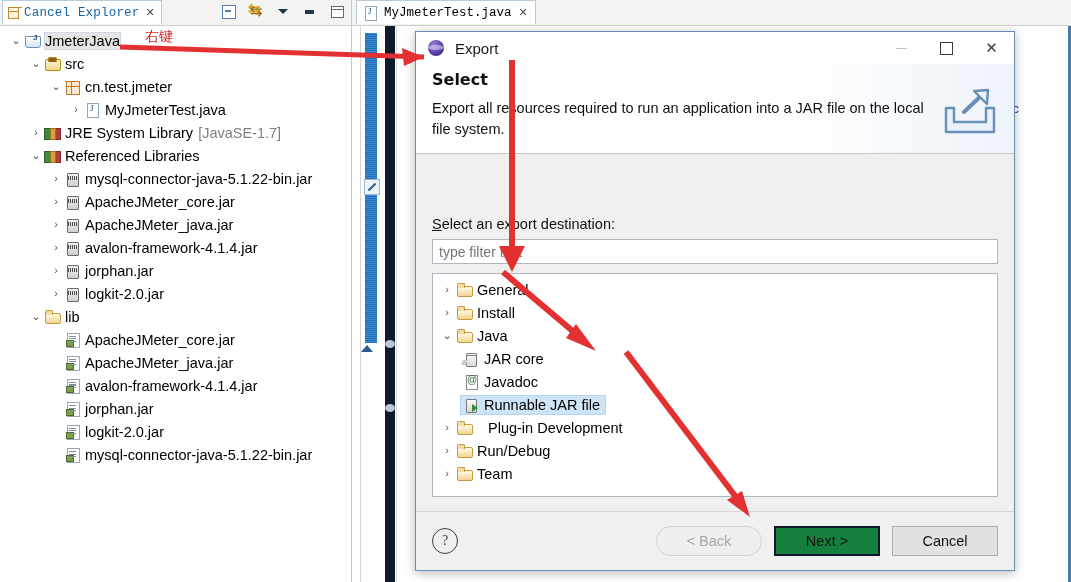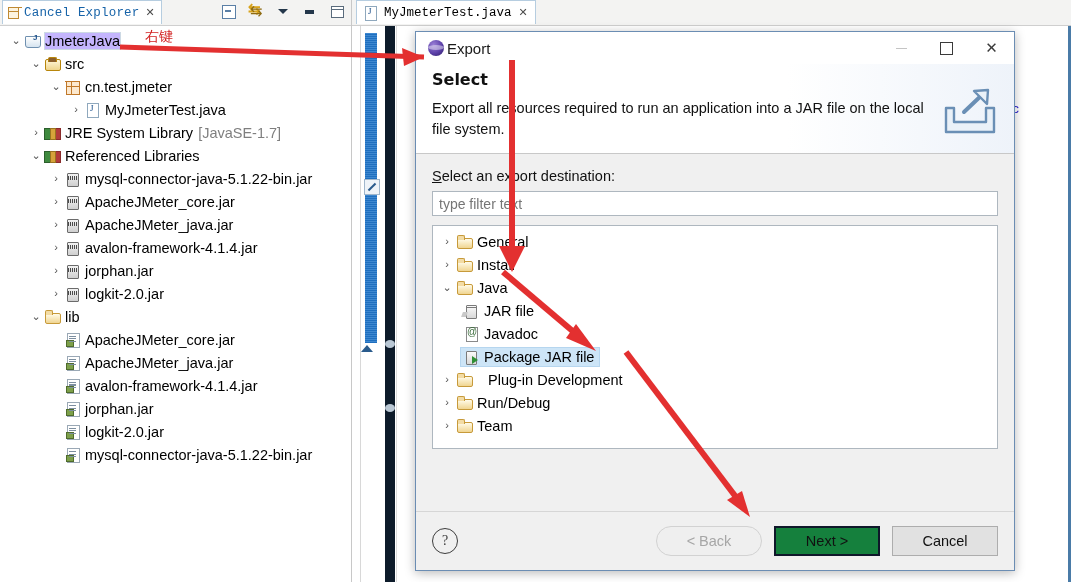--- a/index.html
+++ b/index.html
@@ -214,21 +214,21 @@
   .i-file:after {
     content: ""; position: absolute; left: 5px; top: 4px;
     width: 7px; height: 7px;
     background: repeating-linear-gradient(#7d8fa0 0 1px, transparent 1px 2.5px);
   }
   .i-file i {
     position: absolute; left: 2px; bottom: 1px;
     width: 6px; height: 5px; background: #7da04a; border: 1px solid #4f6b2d;
   }
   .sel-box {
-    background: #c4b5fd;
+    background: #e5e5e5;
     outline: 1px solid #cdd9e4;
   }
 
   
   .editor {
     position: absolute; left: 352px; top: 0;
     width: 719px; height: 582px;
     background: #ffffff;
   }
   .editor-tabbar {
@@ -326,20 +326,21 @@
     content: ""; position: absolute; left: 1px; top: 2px;
     width: 16px; height: 16px; border-radius: 50%;
     background: radial-gradient(circle at 35% 30%, #9a7fd6 0%, #5b3fa8 55%, #2c1d63 100%);
   }
   .dlg-app-icon:after {
     content: ""; position: absolute; left: 1px; top: 7px;
     width: 16px; height: 5px; border-radius: 50%;
     background: rgba(255,255,255,.45);
   }
   .dlg-title {
+    margin-left: 8px;
     font-size: 15px; color: #1a1a1a;
   }
   .dlg-winbtns {
     position: absolute; right: 0; top: 0; height: 32px;
     display: flex; align-items: stretch;
   }
   .winbtn {
     width: 45px; display: flex; align-items: center; justify-content: center;
     font-size: 15px; color: #3a3a3a;
   }
@@ -372,21 +373,21 @@
   }
 
   .dlg-body {
     position: relative;
     background: #f0f0f0;
     padding: 14px 16px 0 16px;
     height: 392px;
     box-sizing: border-box;
   }
   .field-label {
-    font-size: 14.5px; color: #111; margin-bottom: 7px;
+    font-size: 14.5px; color: #111; margin-bottom: 7px; margin-top: 48px;
   }
   .field-label u { text-decoration: underline; }
   .filter-input {
     width: 100%; height: 25px;
     box-sizing: border-box;
     border: 1px solid #aeb7bf;
     background: #ffffff;
     padding: 0 6px;
     font-size: 14px; color: #7e7e7e;
     font-family: "Liberation Sans", sans-serif;
@@ -698,33 +699,33 @@
             <span class="dtsel">
               <span class="ticon i-folder"></span>
               <span style="margin-left: 4px;">Java</span>
             </span>
           </div>
           <div class="dtrow child">
             <span class="dtsel">
               <span class="i-jarsmall">
                 <i></i>
               </span>
-              <span style="margin-left: 4px;">JAR file</span>
+              <span style="margin-left: 4px;">JAR core</span>
             </span>
           </div>
           <div class="dtrow child">
             <span class="dtsel">
               <span class="i-javadoc"></span>
               <span style="margin-left: 4px;">Javadoc</span>
             </span>
           </div>
           <div class="dtrow child selected">
             <span class="dtsel">
               <span class="i-jarrun"></span>
-              <span style="margin-left: 4px;">Package JAR file</span>
+              <span style="margin-left: 4px;">Runnable JAR file</span>
             </span>
           </div>
           <div class="dtrow">
             <span class="twist">›</span>
             <span class="dtsel">
               <span class="ticon i-folder"></span>
               <span style="margin-left: 15px; text-align: center;">Plug-in Development</span>
             </span>
           </div>
           <div class="dtrow">

